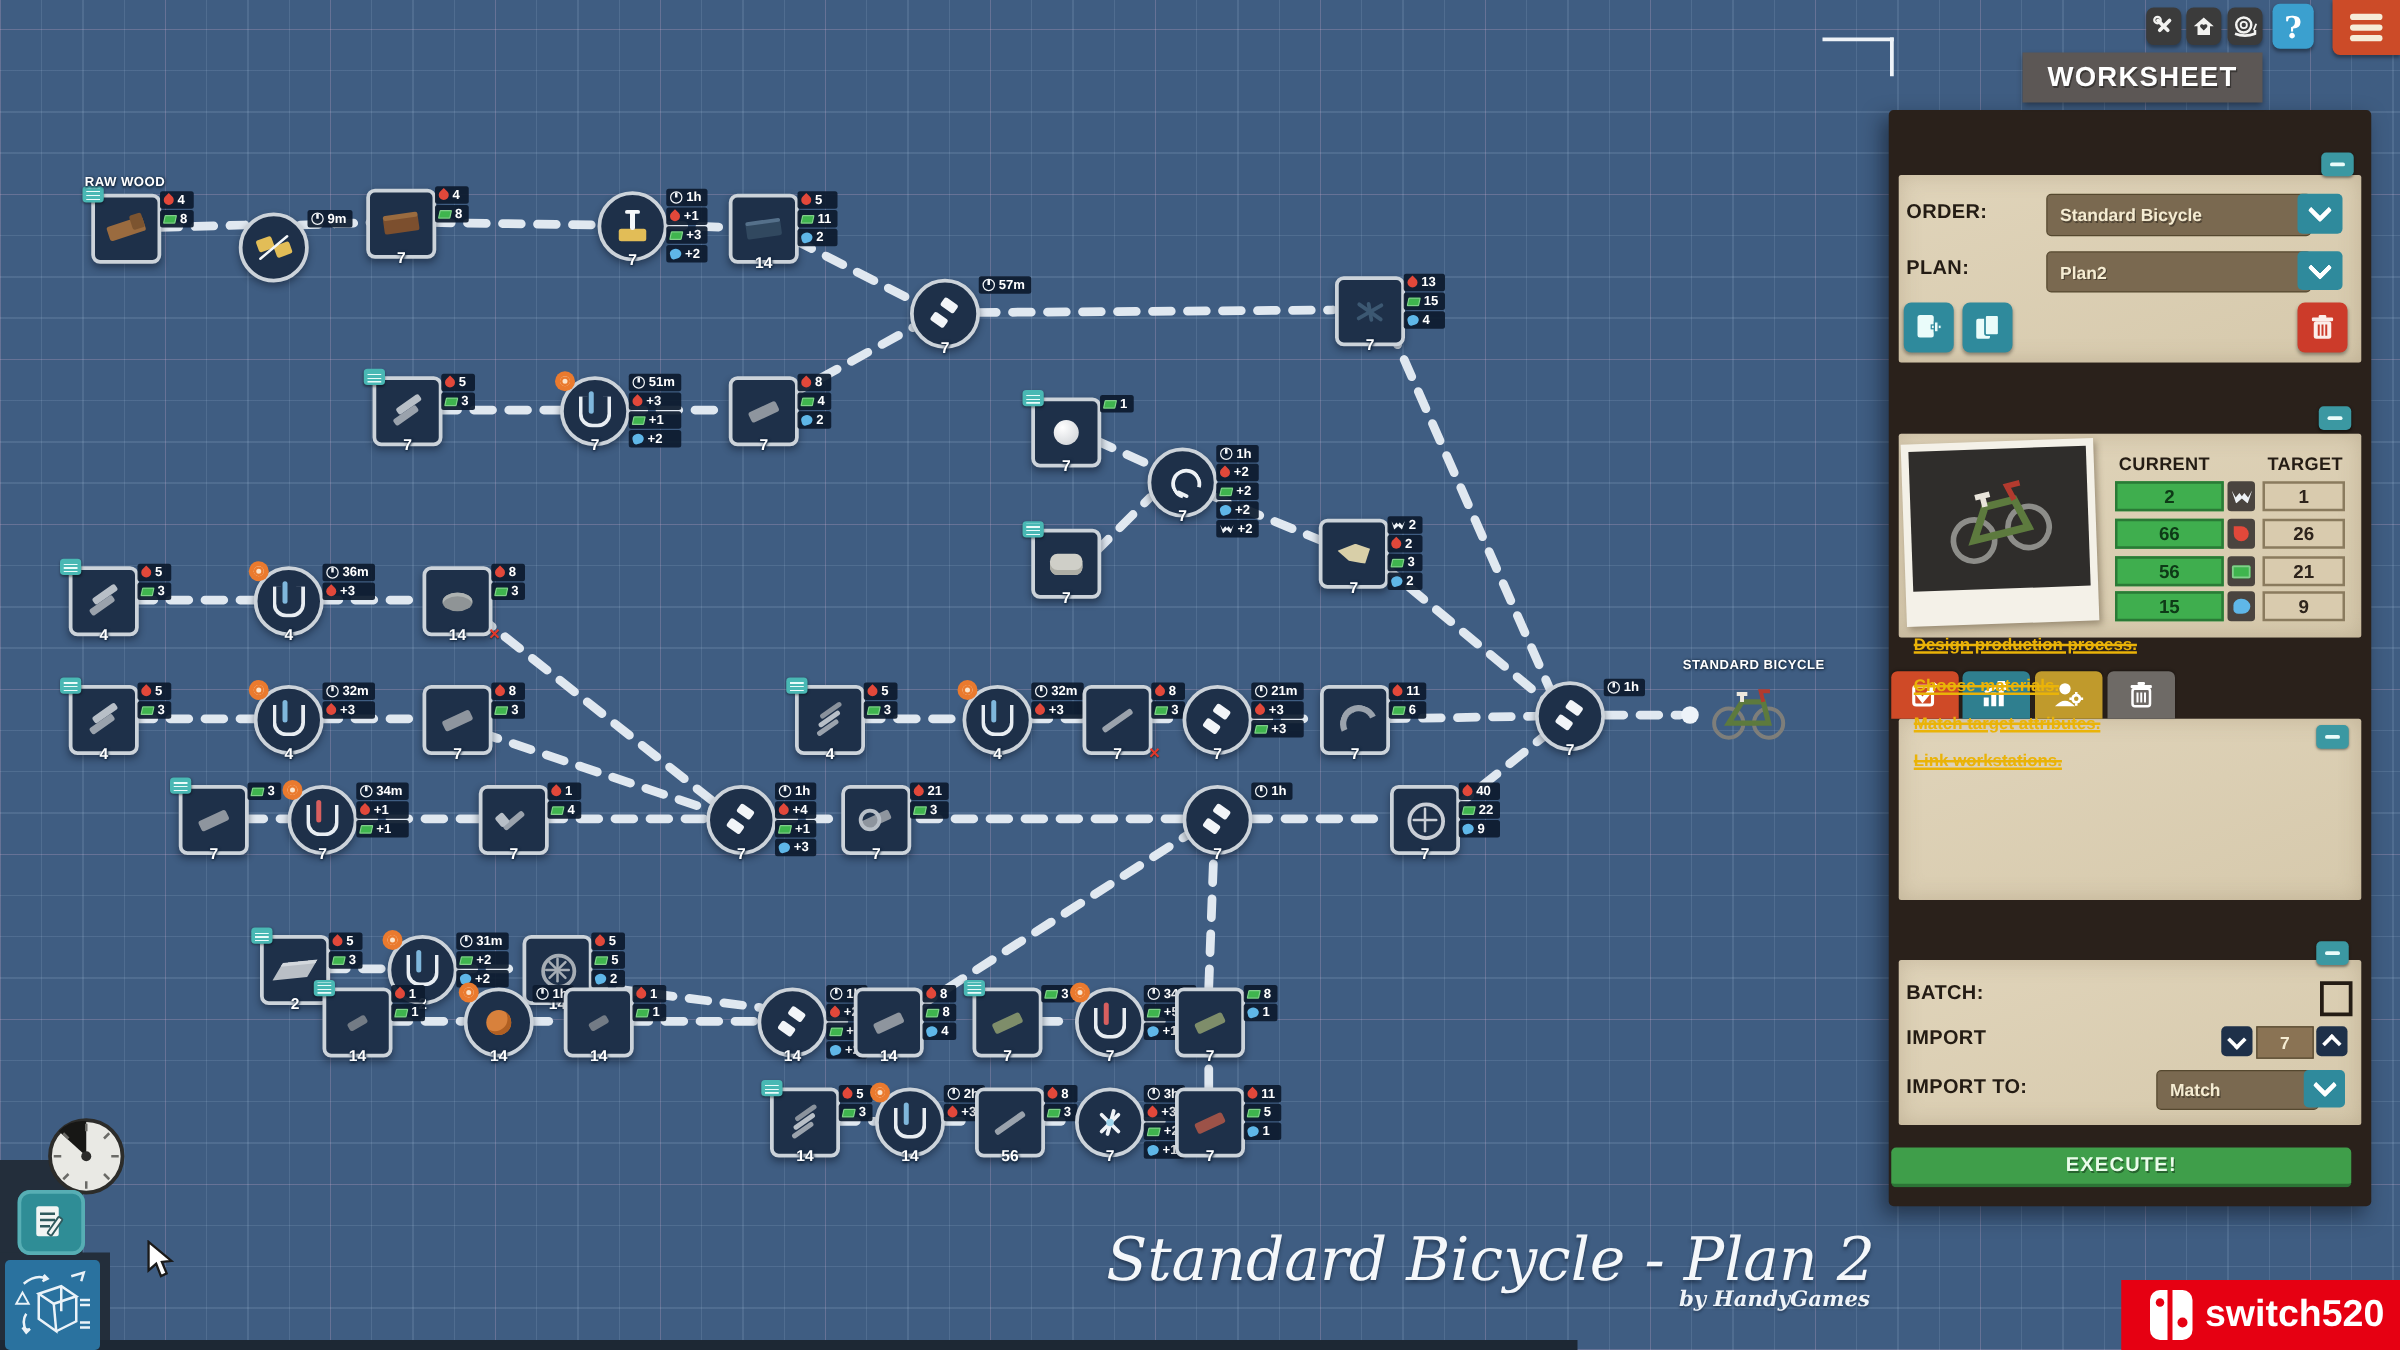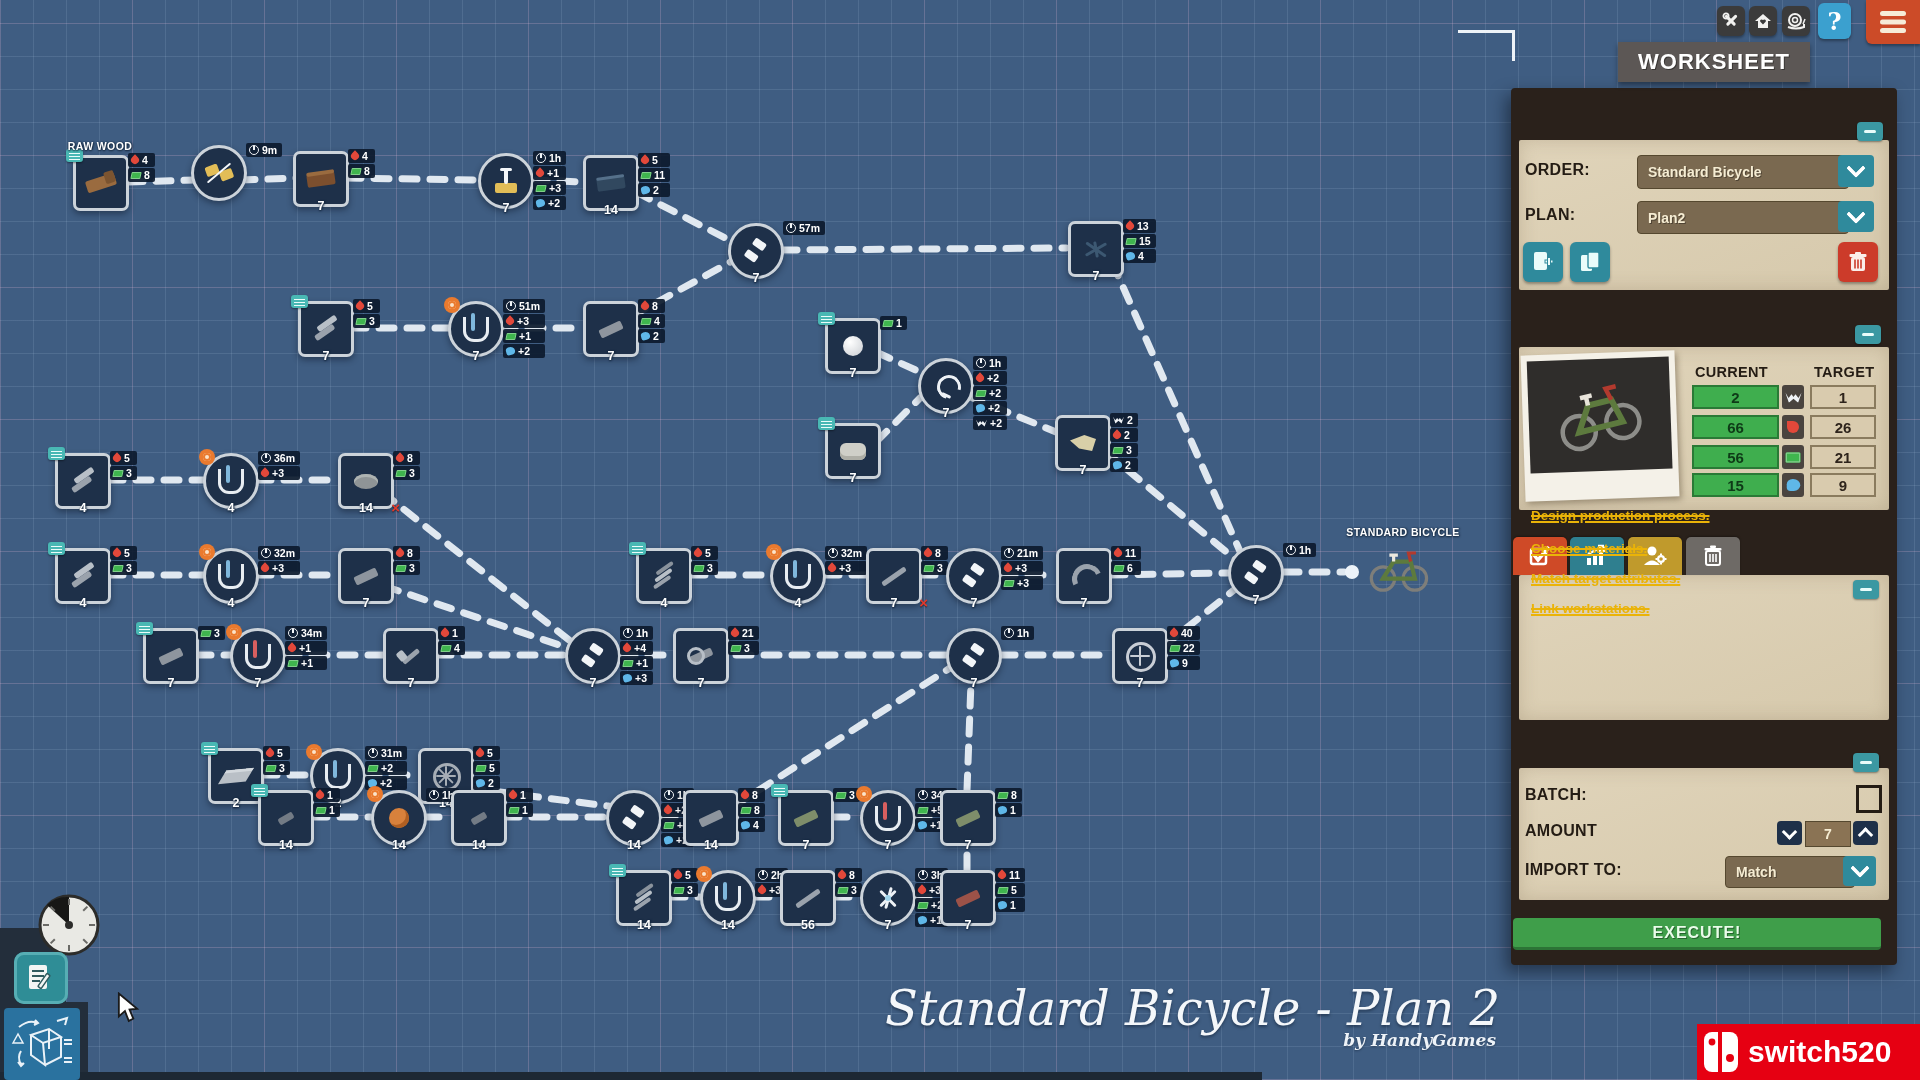--- a/index.html
+++ b/index.html
@@ -102,21 +102,21 @@
   #clockbox{position:absolute;left:112px;top:5px;width:84px;height:36px;background:#0d0a08;
     display:flex;align-items:center;justify-content:center;color:#efe8d6;
     font-family:"DejaVu Sans Mono",monospace;font-size:20px;font-style:italic;letter-spacing:2px;}
   #money{position:absolute;right:56px;top:12px;font-weight:800;font-size:20px;color:#e7b0a8;text-shadow:0 1px 2px #000;}
   #coin{position:absolute;right:28px;top:12px;width:21px;height:21px;border-radius:50%;background:#d9a92c;
     box-shadow:inset 0 0 0 3px #f2cf6a, inset 0 0 0 5px #b8881c;}
   .pbtn{position:absolute;top:57px;height:27px;border-radius:7px;display:flex;align-items:center;justify-content:center;
     color:#fff;font-size:11px;letter-spacing:-1px;border:none;font-family:"Liberation Sans",sans-serif;}
   
   #wm{position:absolute;left:1697px;top:1024px;width:223px;height:56px;background:#e60012;z-index:13;
-    display:flex;align-items:center;gap:7px;padding-left:4px;box-sizing:border-box;}
+    display:flex;align-items:center;gap:7px;padding-left:20px;box-sizing:border-box;}
   #wm .wmtext{color:#fff;font-weight:700;font-size:30px;letter-spacing:0;}
   #bp-title{position:absolute;right:420px;top:980px;color:#f4f7fa;font-family:"DejaVu Serif",serif;
     font-style:italic;font-weight:400;font-size:48px;text-shadow:0 2px 3px rgba(18,33,52,.55);z-index:5;white-space:nowrap;}
   #bp-by{position:absolute;right:424px;top:1030px;color:#eef3f8;font-family:"DejaVu Serif",serif;font-style:italic;
     font-weight:700;font-size:17px;text-shadow:0 1px 2px rgba(18,33,52,.55);z-index:5;}
   .dock{position:absolute;background:#232e3b;z-index:4;}
   #corner{position:absolute;left:1458px;top:30px;width:54px;height:28px;border-top:3px solid #eef3f8;
     border-right:3px solid #eef3f8;z-index:4;}
 </style>
 </head>
@@ -185,21 +185,21 @@
           <span class="brow">
             <s class="bi red"></s>
             <span class="v">4</span>
           </span>
           <span class="brow">
             <s class="bi green"></s>
             <span class="v">8</span>
           </span>
         </span>
       </div>
-      <div class="node circ" style="left: 218px; top: 172px;">
+      <div class="node circ" style="left: 218px; top: 197px;">
         <i class="shp" style="width:13px;height:10px;background:#e2bd57;border-radius:2px;transform:rotate(-20deg) translate(-6px,-5px);left:50%;top:50%;margin:-5px 0 0 -6.5px;"></i>
         <i class="shp" style="width:13px;height:10px;background:#e2bd57;border-radius:2px;transform:rotate(-20deg) translate(6px,4px);left:50%;top:50%;margin:-5px 0 0 -6.5px;"></i>
         <i class="shp" style="width:30px;height:2px;background:#f4f7fa;border-radius:2px;transform:rotate(-40deg) ;left:50%;top:50%;margin:-1px 0 0 -15px;"></i>
         <span class="badges">
           <span class="brow">
             <s class="bi time"></s>
             <span class="v">9m</span>
           </span>
         </span>
       </div>
@@ -1174,21 +1174,21 @@
     </div>
   </div>
   <div class="plabel" style="left:1695px;top:364px;font-size:14.5px;z-index:12;">CURRENT</div>
   <div class="plabel" style="left:1814px;top:364px;font-size:14.5px;z-index:12;">TARGET</div>
 
   <div class="sec-tab" style="left:1520px;top:742px;">LOGISTICS</div>
   <div class="paper" style="left:1519px;top:768px;width:370px;height:132px;z-index:11;"></div>
   <div class="minbtn" style="left:1853px;top:753px;z-index:12;"></div>
   <div class="plabel" style="left:1525px;top:786px;z-index:12;">BATCH:</div>
   <div style="position:absolute;left:1856px;top:785px;width:20px;height:22px;border:3px solid #241c14;z-index:12;"></div>
-  <div class="plabel" style="left:1525px;top:822px;z-index:12;">AMOUNT</div>
+  <div class="plabel" style="left:1525px;top:822px;z-index:12;">IMPORT</div>
   <div style="position:absolute;left:1777px;top:821px;width:25px;height:24px;background:#1e3049;border-radius:4px;z-index:12;
        display:flex;align-items:center;justify-content:center;">
     <span style="width:8px;height:8px;border-right:3px solid #fff;border-bottom:3px solid #fff;transform:rotate(45deg) translate(-1px,-1px);display:block;"></span>
     </div>
   <div style="position:absolute;left:1805px;top:821px;width:44px;height:24px;background:#8a7354;border:1px solid #55482f;z-index:12;
        display:flex;align-items:center;justify-content:center;color:#f5ecd2;font-weight:700;font-size:14px;">7</div>
   <div style="position:absolute;left:1853px;top:821px;width:25px;height:24px;background:#1e3049;border-radius:4px;z-index:12;
        display:flex;align-items:center;justify-content:center;">
     <span style="width:8px;height:8px;border-left:3px solid #fff;border-top:3px solid #fff;transform:rotate(45deg) translate(1px,1px);display:block;"></span>
     </div>

